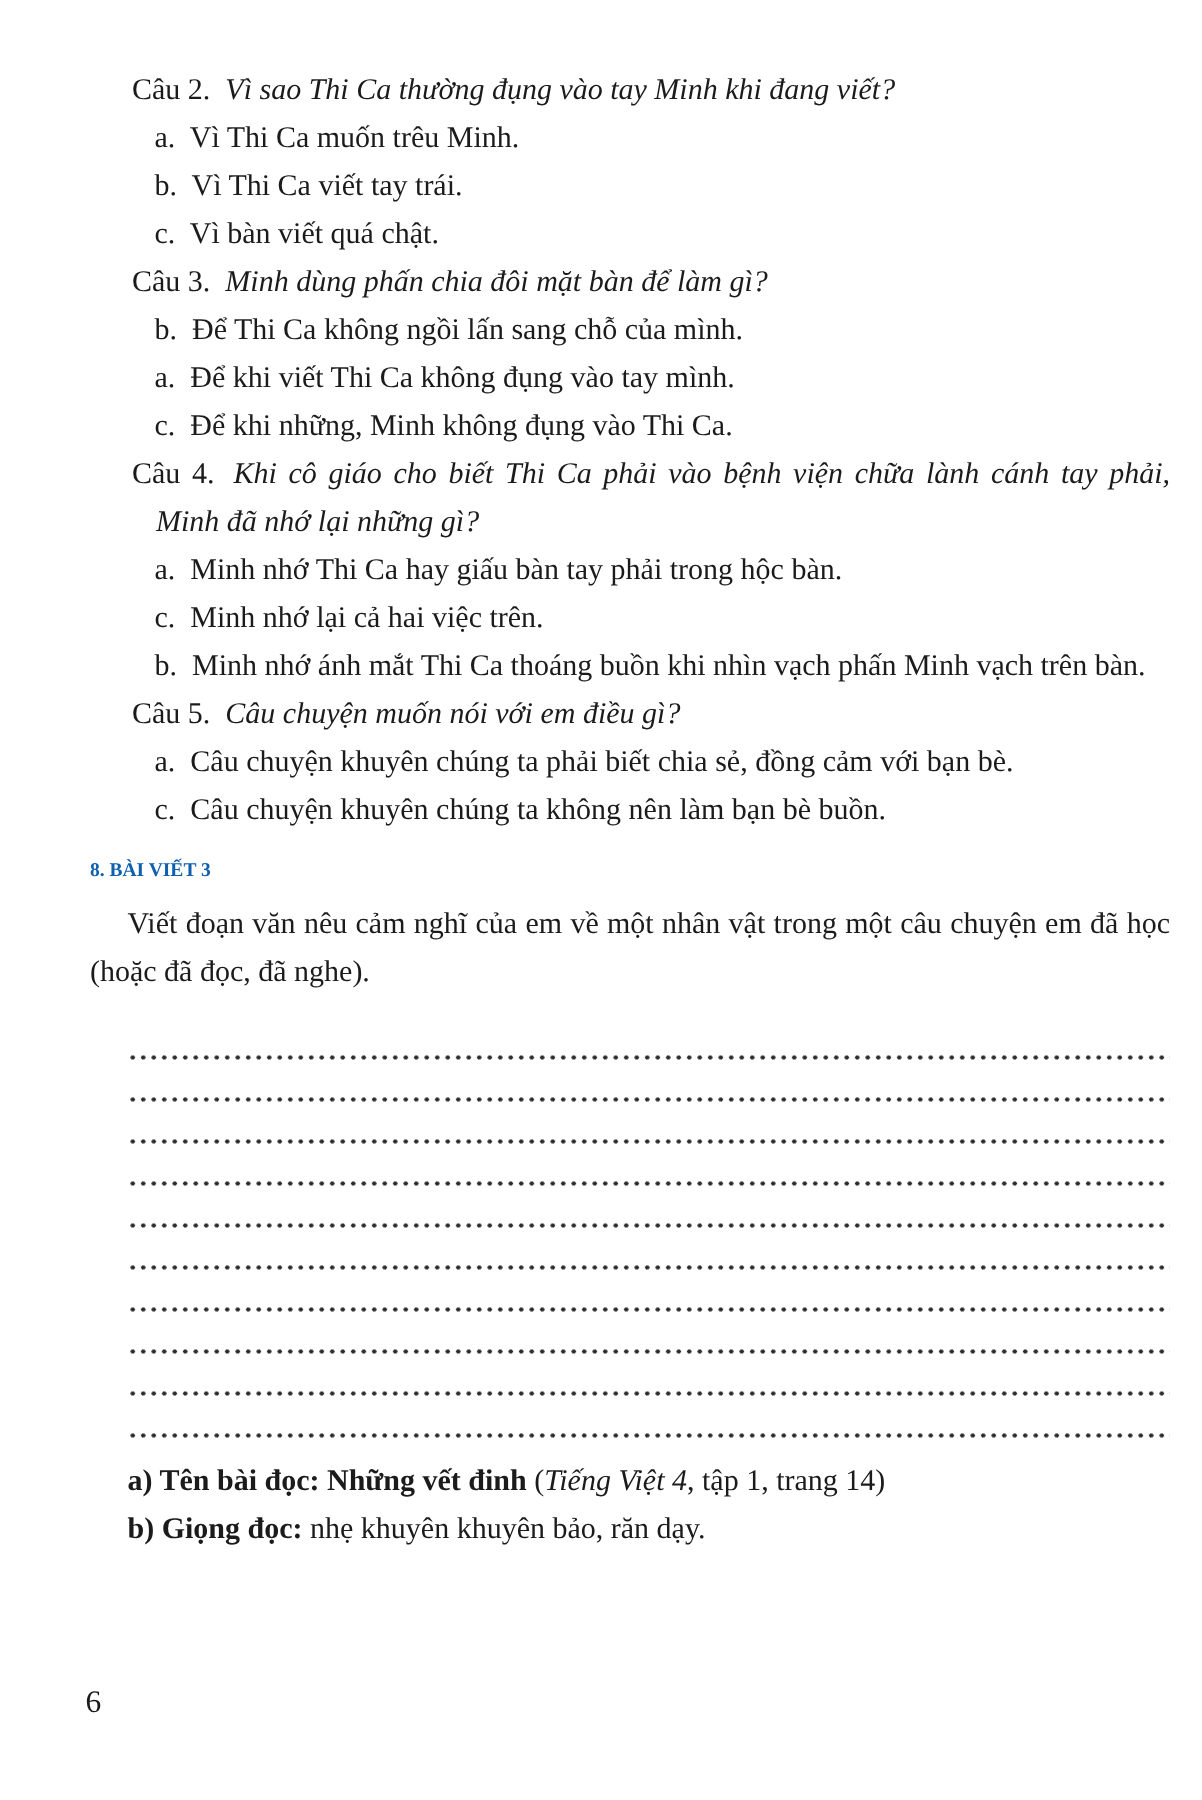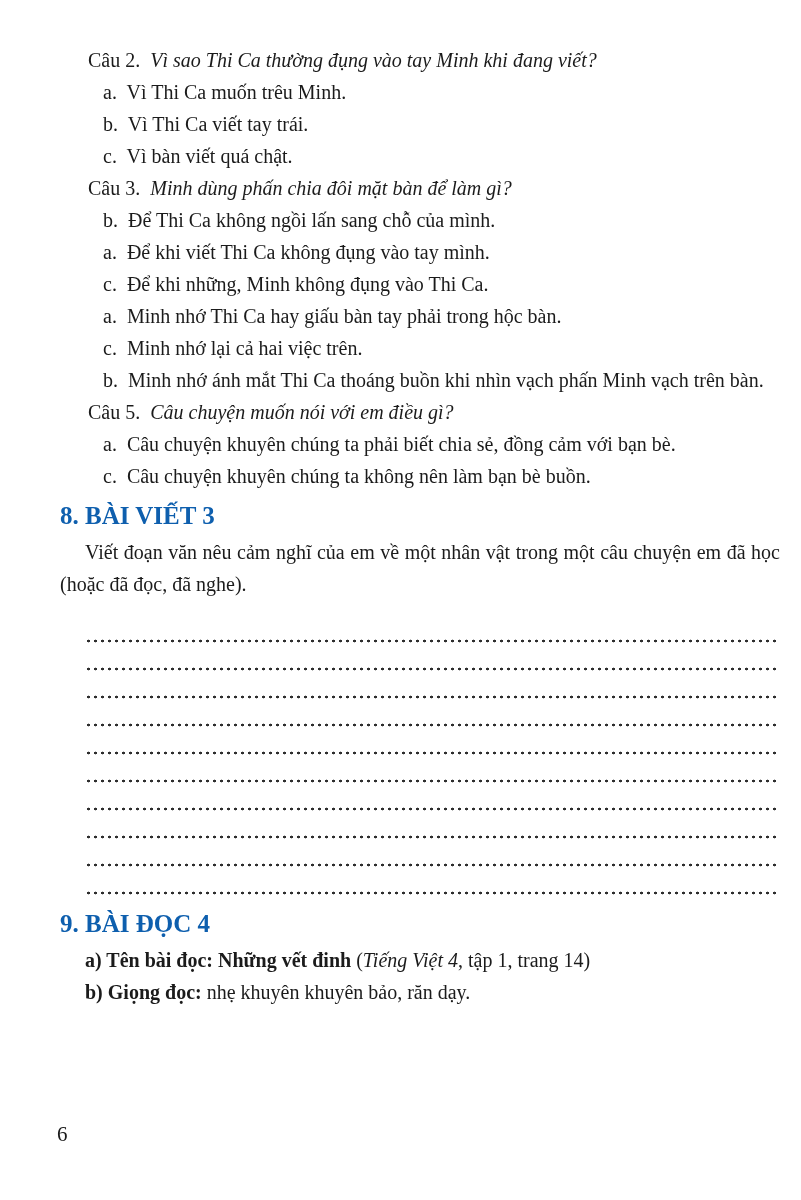--- a/index.html
+++ b/index.html
@@ -29,21 +29,21 @@
   .option {
     padding-left: 65px;
     text-indent: -22px;
     text-align: justify;
   }
   .option-marker { margin-right: 5px; }
   
   .section-heading {
     color: #0e5fae;
     font-weight: bold;
-    font-size: 25px;
+    font-size: 13px;
     line-height: 33px;
     margin-top: 7px;
     margin-bottom: 4px;
   }
   .prompt {
     text-indent: 25px;
     text-align: justify;
   }
   .writing-lines {
     margin-top: 15px;
@@ -81,20 +81,21 @@
   </div>
 
   <div>
     <p class="q-head"><span class="q-label">Câu 3.</span> <span class="q-text">Minh dùng phấn chia đôi mặt bàn để làm gì?</span></p>
     <p class="option"><span class="option-marker">b.</span> <span>Để Thi Ca không ngồi lấn sang chỗ của mình.</span></p>
     <p class="option"><span class="option-marker">a.</span> <span>Để khi viết Thi Ca không đụng vào tay mình.</span></p>
     <p class="option"><span class="option-marker">c.</span> <span>Để khi những, Minh không đụng vào Thi Ca.</span></p>
   </div>
 
   <div>
+    <p class="q-head"><span class="q-label">Câu 4.</span> <span class="q-text">Khi cô giáo cho biết Thi Ca phải vào bệnh viện chữa lành cánh tay phải, Minh đã nhớ lại những gì?</span></p>
     <p class="option"><span class="option-marker">a.</span> <span>Minh nhớ Thi Ca hay giấu bàn tay phải trong hộc bàn.</span></p>
     <p class="option"><span class="option-marker">c.</span> <span>Minh nhớ lại cả hai việc trên.</span></p>
     <p class="option"><span class="option-marker">b.</span> <span>Minh nhớ ánh mắt Thi Ca thoáng buồn khi nhìn vạch phấn Minh vạch trên bàn.</span></p>
   </div>
 
   <div>
     <p class="q-head"><span class="q-label">Câu 5.</span> <span class="q-text">Câu chuyện muốn nói với em điều gì?</span></p>
     <p class="option"><span class="option-marker">a.</span> <span>Câu chuyện khuyên chúng ta phải biết chia sẻ, đồng cảm với bạn bè.</span></p>
     <p class="option"><span class="option-marker">c.</span> <span>Câu chuyện khuyên chúng ta không nên làm bạn bè buồn.</span></p>
   </div>
@@ -108,19 +109,18 @@
       <div class="dotted-line"></div>
       <div class="dotted-line"></div>
       <div class="dotted-line"></div>
       <div class="dotted-line"></div>
       <div class="dotted-line"></div>
       <div class="dotted-line"></div>
       <div class="dotted-line"></div>
       <div class="dotted-line"></div>
     </div>
 
-  <h2 class="section-heading">9. BÀI ĐỌC 4</h2>
   <p class="read-item"><span class="bold">a) Tên bài đọc:</span> <span class="bold-italic">Những vết đinh</span> <span>(</span><span class="italic">Tiếng Việt 4</span><span>, tập 1, trang 14)</span></p>
   <p class="read-item"><span class="bold">b) Giọng đọc:</span> <span>nhẹ khuyên khuyên bảo, răn dạy.</span></p>
 
 </div>
 
 <div class="page-number">6</div>
 
 </body></html>

